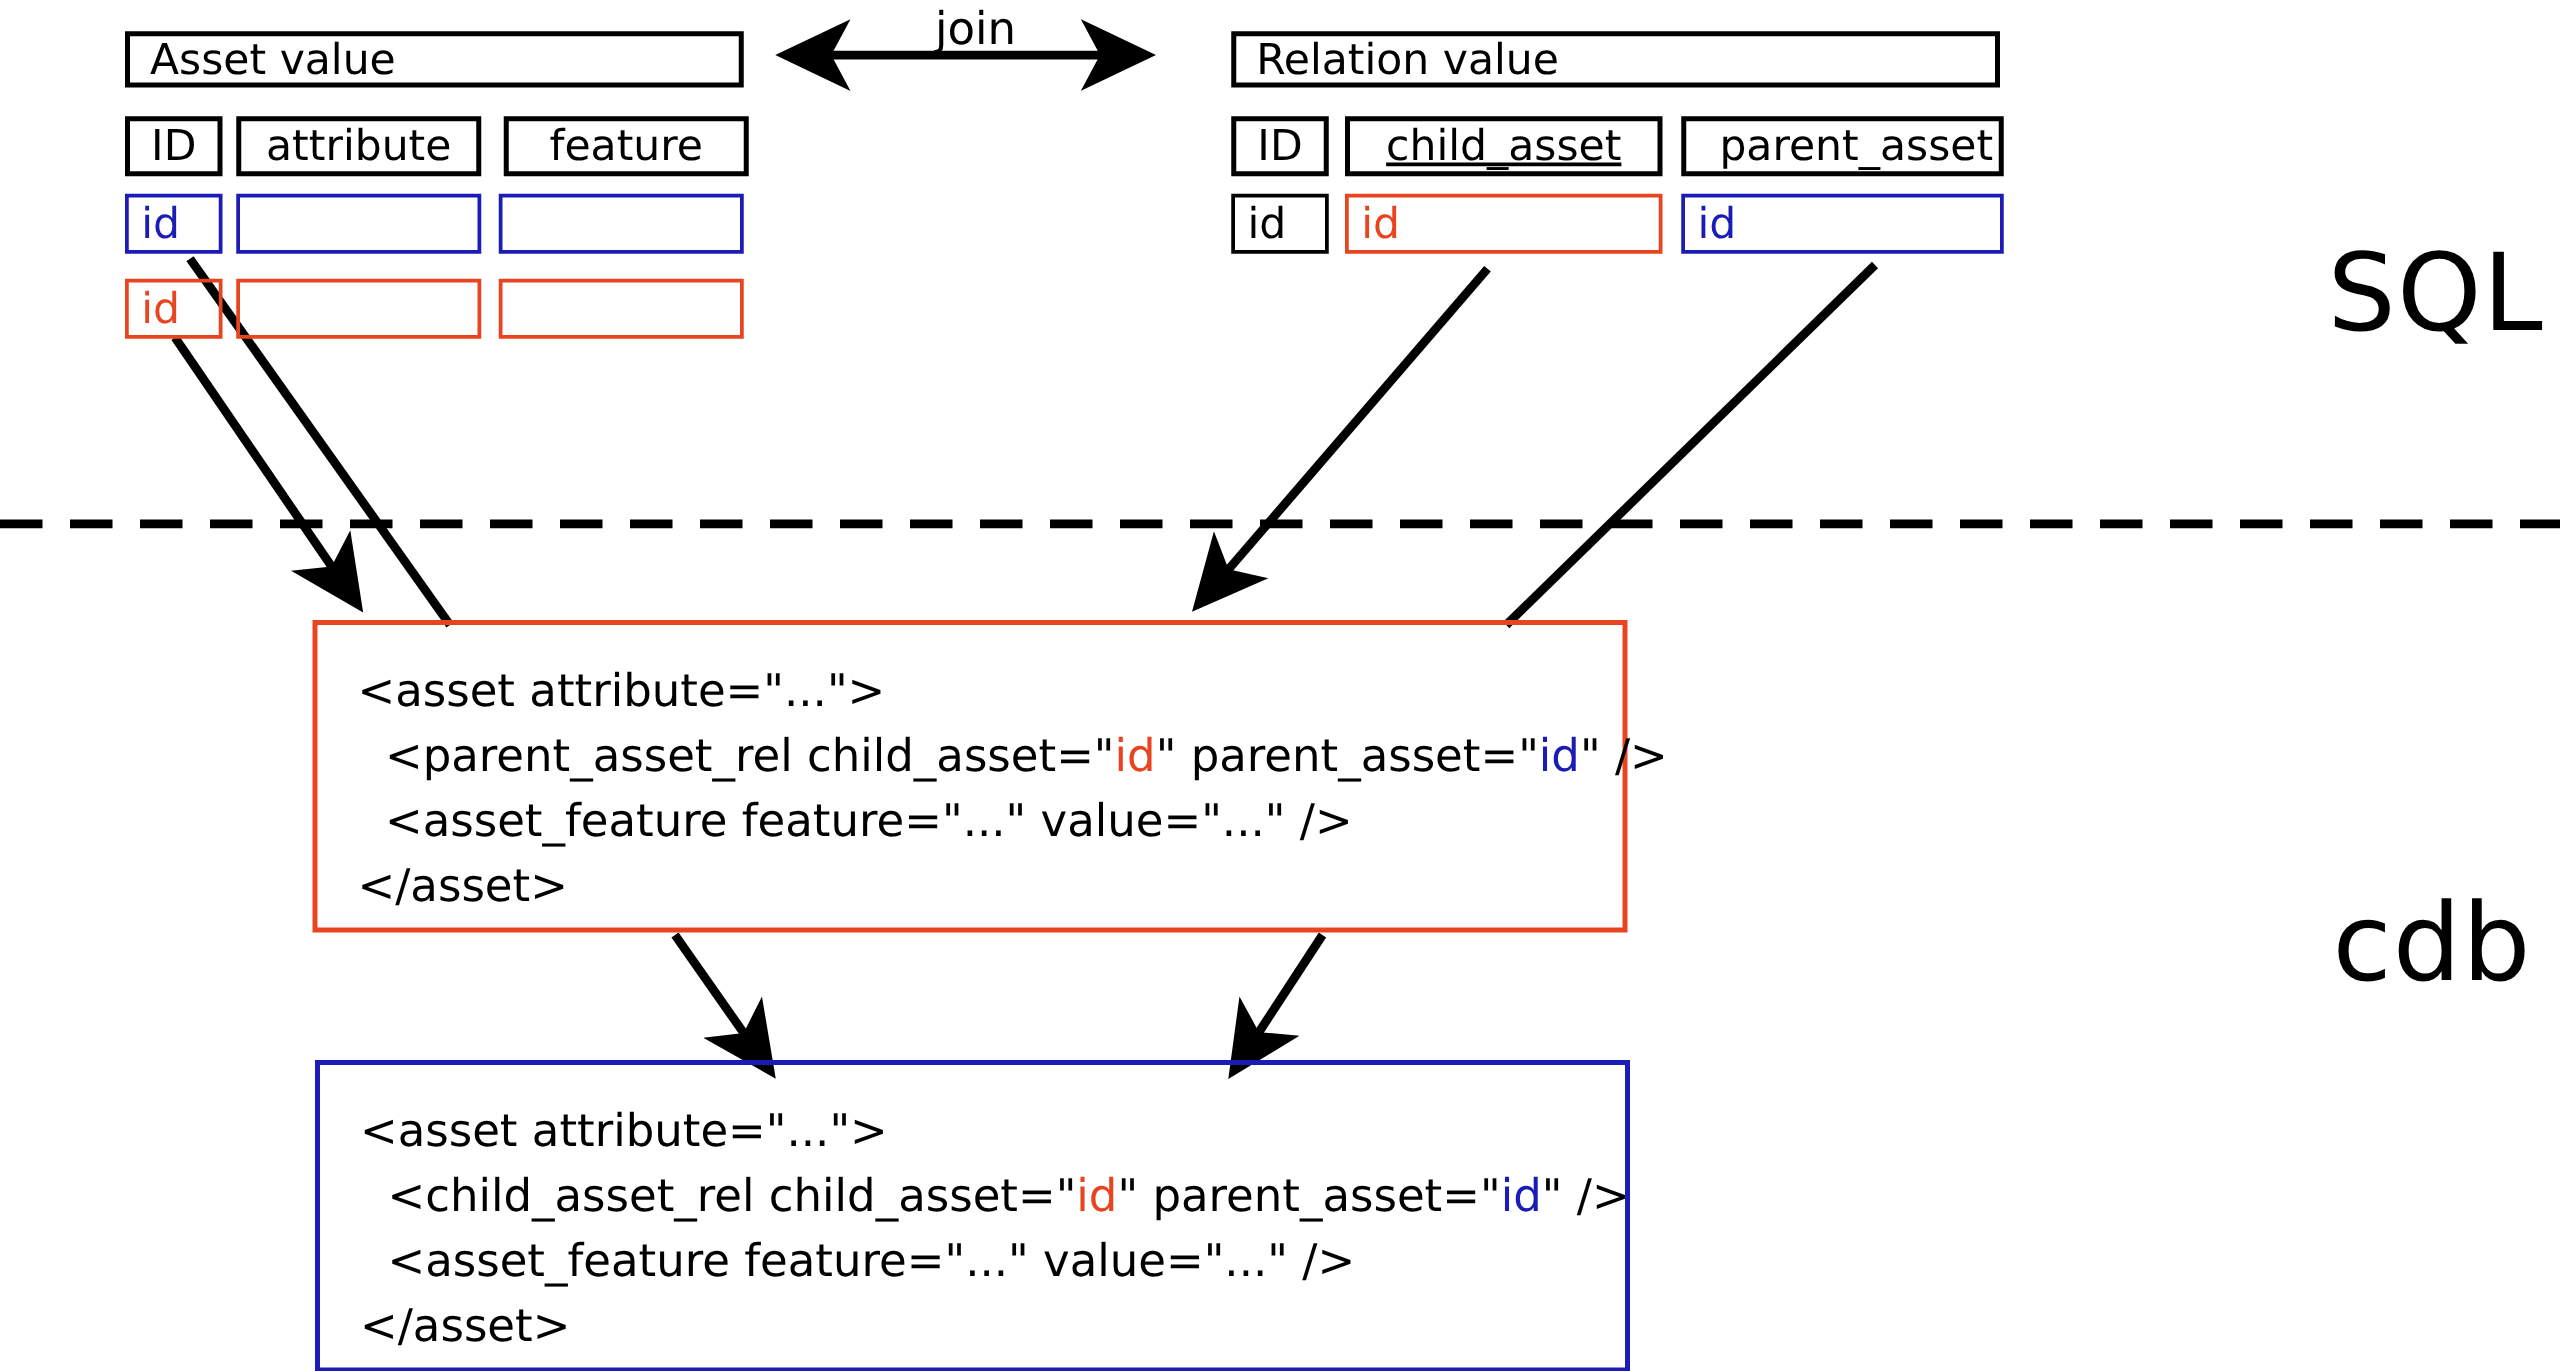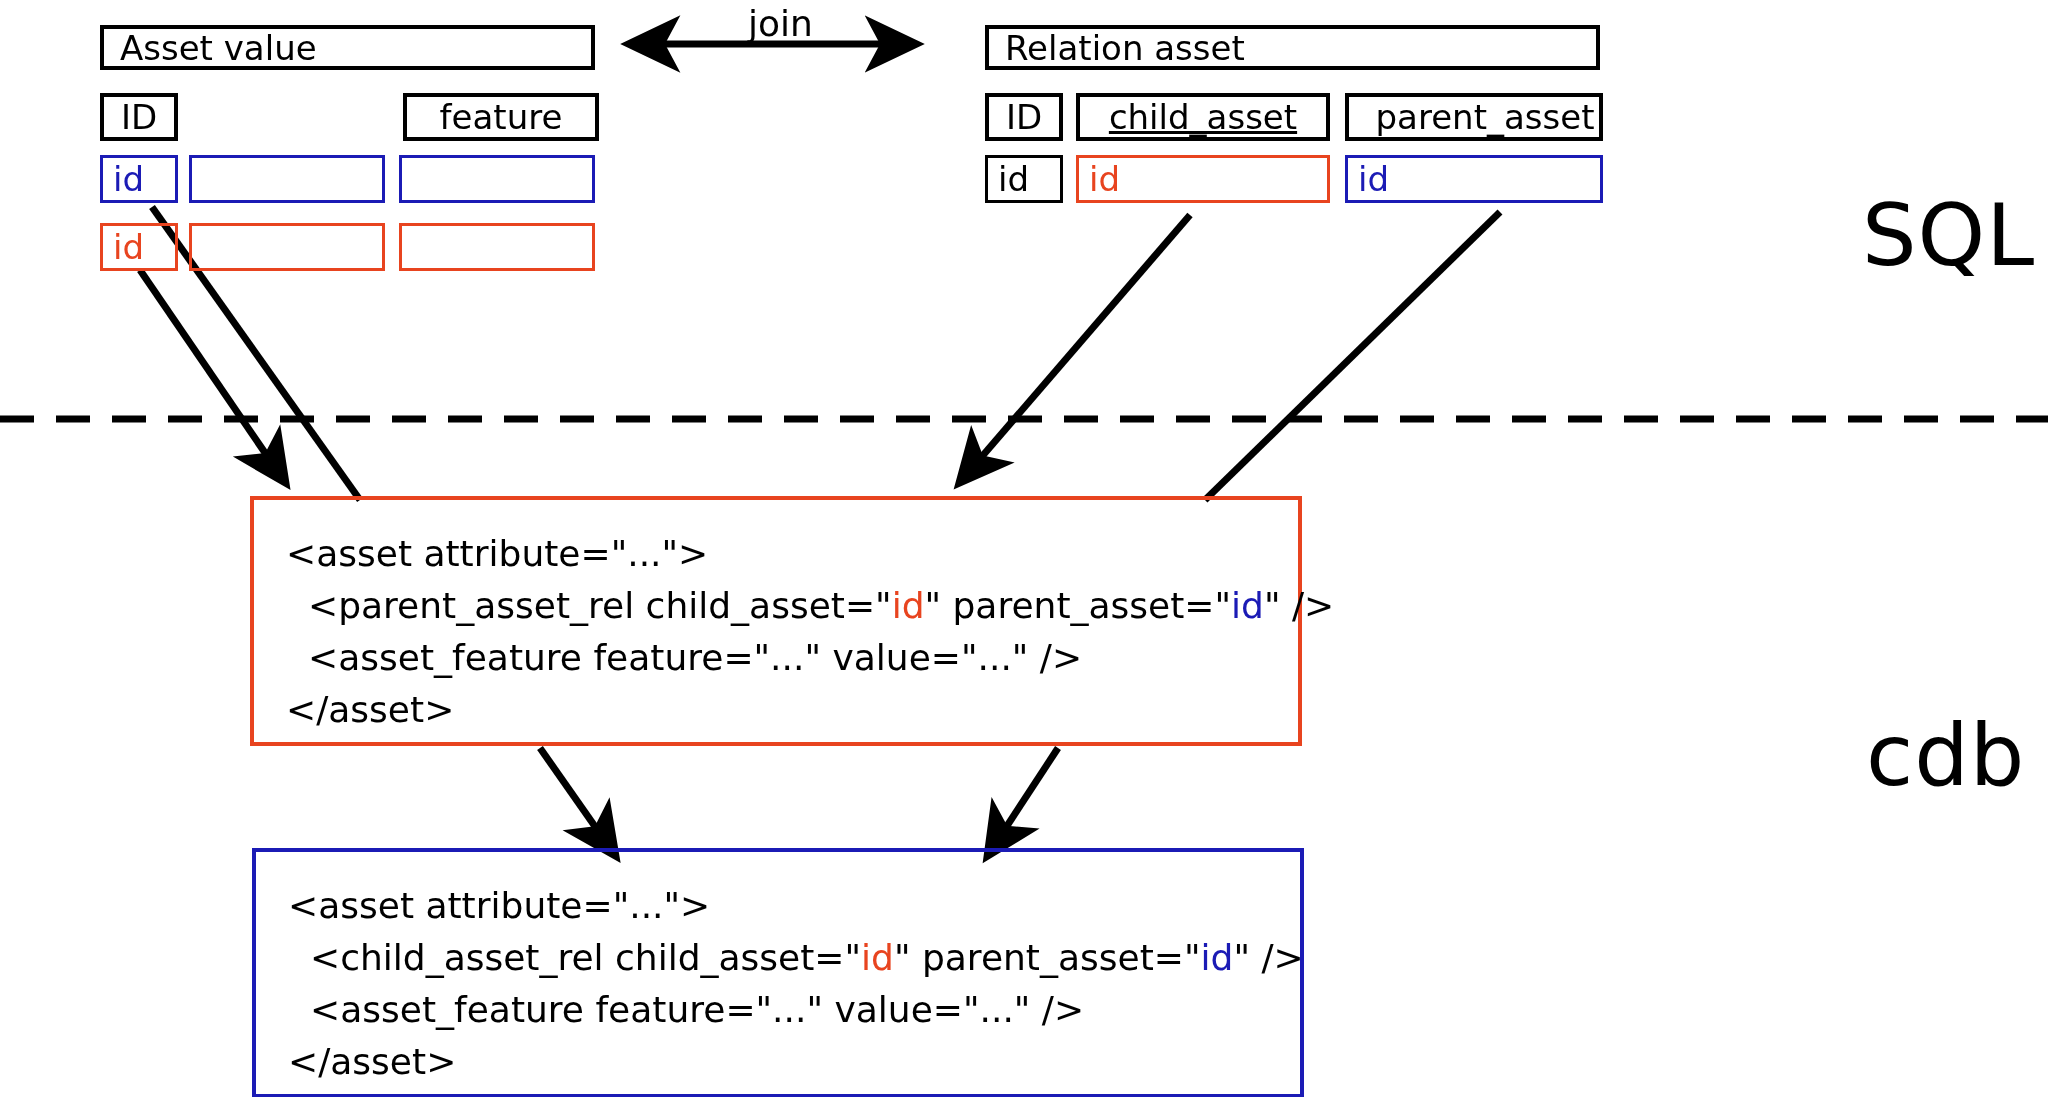--- a/index.html
+++ b/index.html
@@ -118,33 +118,34 @@
     <line x1="1500" y1="212" x2="1205" y2="500" stroke="#000000" stroke-width="7"></line>
 
     <line x1="540" y1="748" x2="615" y2="855" stroke="#000000" stroke-width="7" marker-end="url(#ah)"></line>
 
     <line x1="1058" y1="748" x2="988" y2="855" stroke="#000000" stroke-width="7" marker-end="url(#ah)"></line>
   </svg>
 
   <div class="boxtxt tbl-title" style="left:100px; top:25px; width:495px; height:45px;">Asset value</div>
 
   <div class="boxtxt tbl-head" style="left:100px; top:93px; width:78px; height:48px;">ID</div>
+  <div class="boxtxt tbl-head" style="left:189px; top:93px; width:196px; height:48px;">attribute</div>
   <div class="boxtxt tbl-head" style="left:403px; top:93px; width:196px; height:48px;">feature</div>
 
   <div class="boxtxt row-blue" style="left:100px; top:155px; width:78px; height:48px;">id</div>
   <div class="boxtxt row-blue" style="left:189px; top:155px; width:196px; height:48px;"></div>
   <div class="boxtxt row-blue" style="left:399px; top:155px; width:196px; height:48px;"></div>
 
   <div class="boxtxt row-red" style="left:100px; top:223px; width:78px; height:48px;">id</div>
   <div class="boxtxt row-red" style="left:189px; top:223px; width:196px; height:48px;"></div>
   <div class="boxtxt row-red" style="left:399px; top:223px; width:196px; height:48px;"></div>
 
   <div class="join-label" style="left:748px; top:3px;text-align:right;">join</div>
 
-  <div class="boxtxt tbl-title" style="left:985px; top:25px; width:615px; height:45px;">Relation asset</div>
+  <div class="boxtxt tbl-title" style="left:985px; top:25px; width:615px; height:45px;">Relation value</div>
 
   <div class="boxtxt tbl-head" style="left:985px; top:93px; width:78px; height:48px;">ID</div>
   <div class="boxtxt tbl-head" style="left:1076px; top:93px; width:254px; height:48px;text-decoration:underline;">child_asset</div>
   <div class="boxtxt tbl-head" style="left:1345px; top:93px; width:258px; height:48px;padding-left:22px;">parent_asset</div>
 
   <div class="boxtxt row-black" style="left:985px; top:155px; width:78px; height:48px;">id</div>
   <div class="boxtxt row-red" style="left:1076px; top:155px; width:254px; height:48px;">id</div>
   <div class="boxtxt row-blue" style="left:1345px; top:155px; width:258px; height:48px;">id</div>
 
   <div class="side-label" style="left:1866px; top:705px;">cdb</div>

